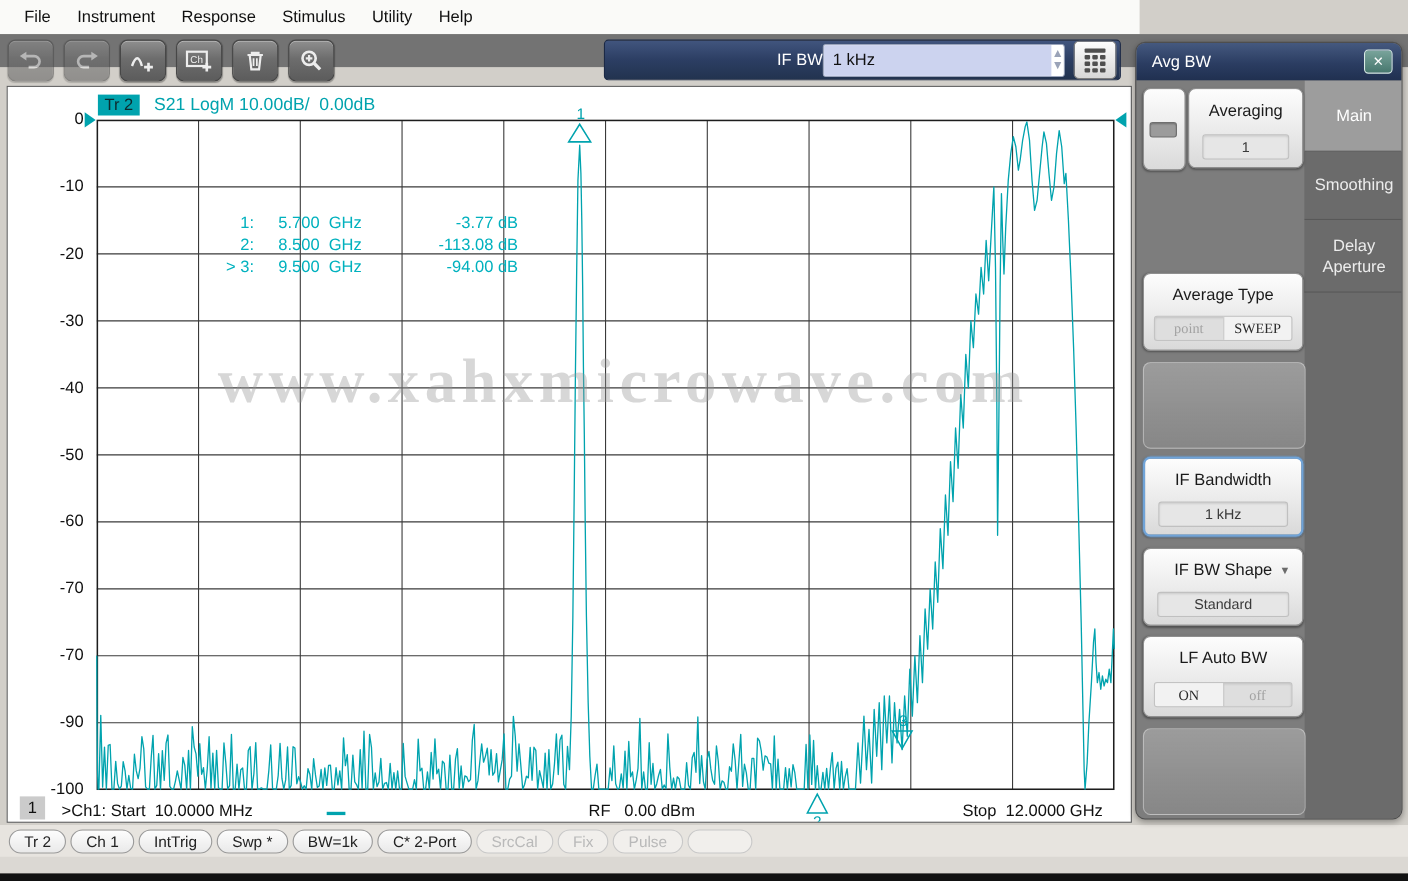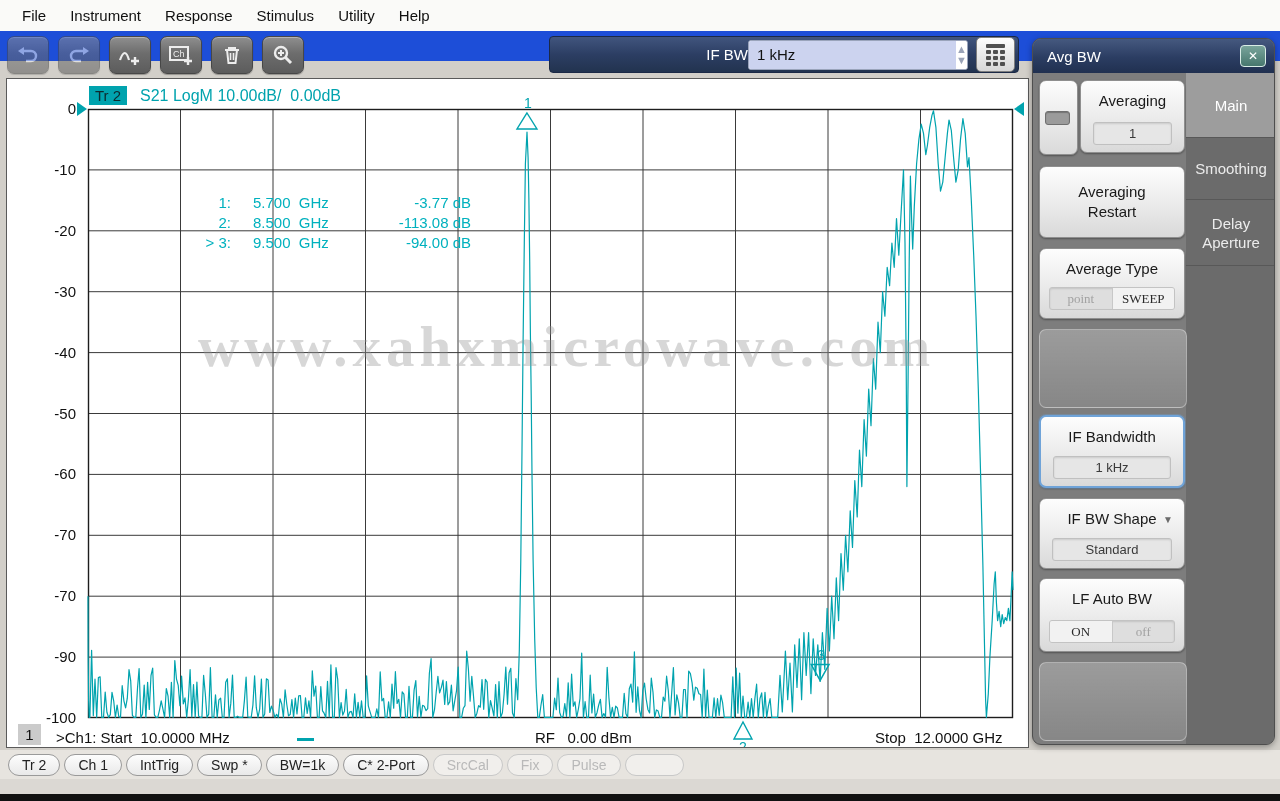--- a/index.html
+++ b/index.html
@@ -1,25 +1,25 @@
 <!DOCTYPE html>
 <html><head>
 <meta charset="utf-8">
 <style>
   html,body{margin:0;padding:0;}
   body{font-family:"Liberation Sans","DejaVu Sans",sans-serif;background:#d2cfc9;}
   #app{position:relative;width:1280px;height:801px;background:#d2cfc9;overflow:hidden;}
 
   
-  #menubar{position:absolute;left:0;top:0;width:1280px;height:31px;background:#fafaf8;
+  #menubar{position:absolute;left:0;top:0;width:1036px;height:31px;background:#fafaf8;
     display:flex;align-items:center;padding-left:10px;box-sizing:border-box;}
   .menu-item{font-size:15px;color:#101010;padding:0 12px;cursor:default;}
 
   
-  #toolbar{position:absolute;left:0;top:31px;width:1280px;height:30px;background:#1d4ed8;}
+  #toolbar{position:absolute;left:0;top:31px;width:1280px;height:30px;background:#737373;}
   #tool-buttons{position:absolute;left:7px;top:5px;display:flex;gap:9px;}
   .tool-btn{width:40px;height:36px;border-radius:7px;border:1px solid #474747;
     background:linear-gradient(180deg,#8f8f8f 0%,#6d6d6d 45%,#5c5c5c 100%);
     box-shadow:inset 0 1px 0 rgba(255,255,255,.35),0 1px 1px rgba(0,0,0,.3);
     display:flex;align-items:center;justify-content:center;}
   .tool-btn.disabled{opacity:.55;}
   .tool-btn svg{display:block;}
 
   #ifbw-bar{position:absolute;left:549px;top:5px;width:470px;height:37px;border-radius:4px;
     background:linear-gradient(180deg,#41557e 0%,#2c3e63 50%,#22334f 100%);
@@ -319,23 +319,20 @@
 
     <div id="sp-toggle">
       <span class="pill"></span>
     </div>
 
     <div class="sp-btn" id="btn-averaging">
       <span class="lbl">Averaging</span>
       <span class="sp-val">1</span>
     </div>
 
-    <div class="sp-btn" id="btn-avg-restart">
-      <span class="center-lbl">Averaging Restart</span>
-    </div>
 
     <div class="sp-btn" id="btn-avg-type">
       <span class="lbl">Average Type</span>
       <span class="sp-seg">
         <span class="seg">point</span>
         <span class="seg sel">SWEEP</span>
       </span>
     </div>
 
     <div class="sp-blank" id="blank-1"></div>

